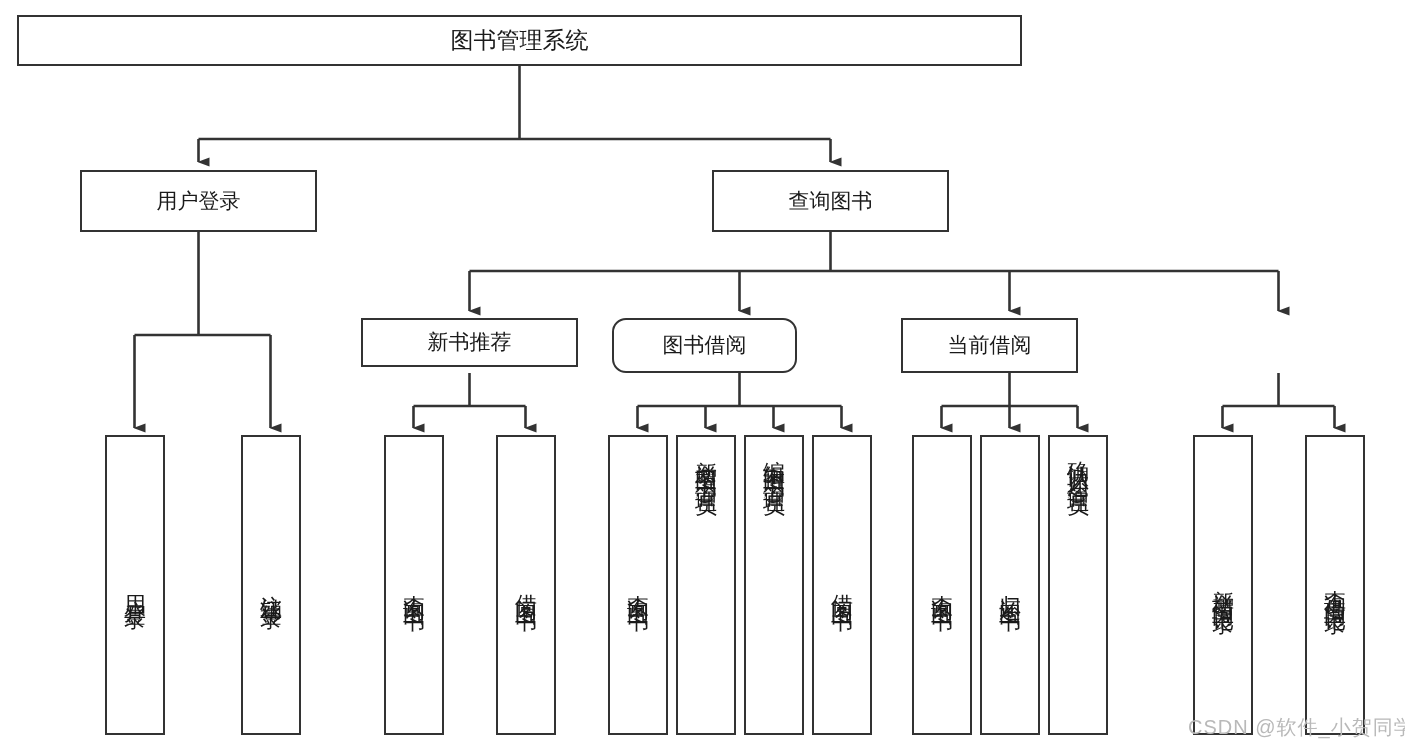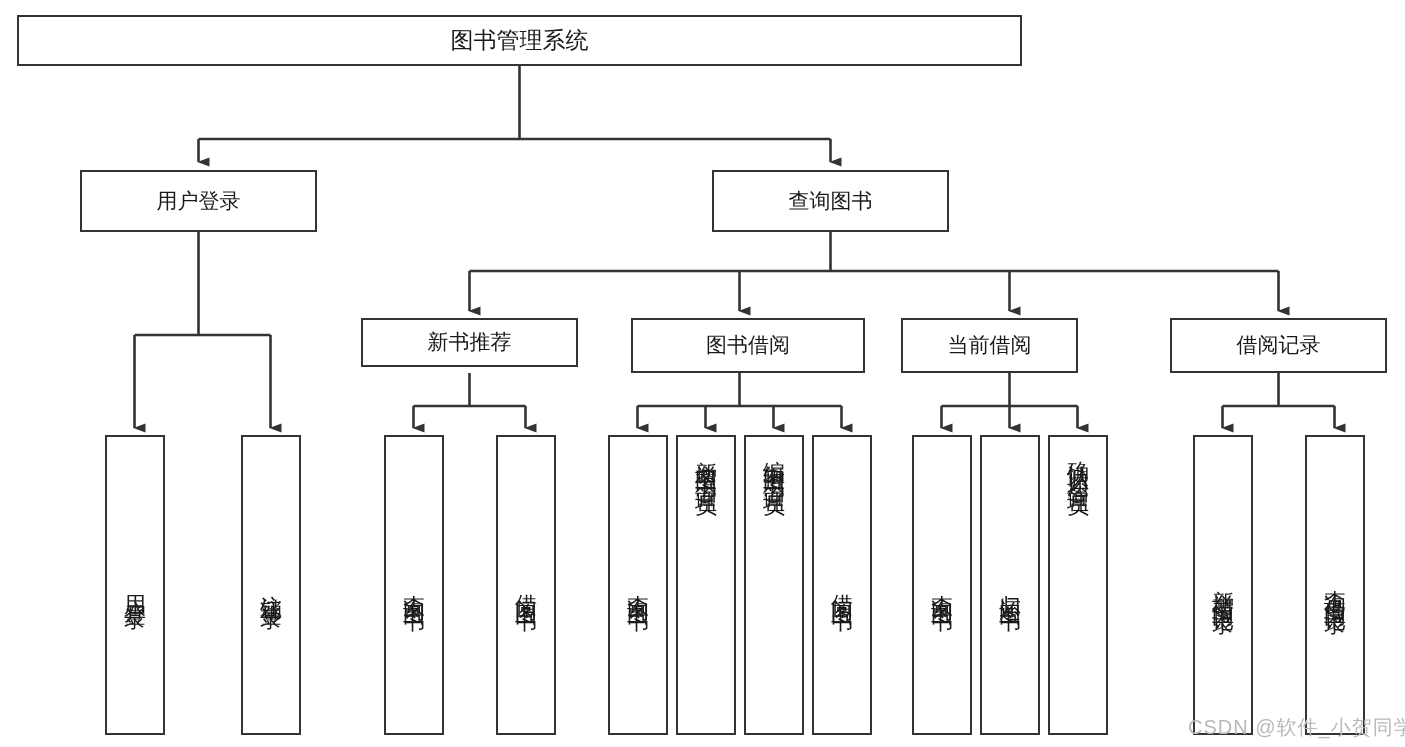--- a/index.html
+++ b/index.html
@@ -136,29 +136,26 @@
   <div class="node h" style="left:80px;top:170px;width:237px;height:62px;">
     <span class="lbl">用户登录</span>
   </div>
   <div class="node h" style="left:712px;top:170px;width:237px;height:62px;">
     <span class="lbl">查询图书</span>
   </div>
 
   <div class="node h" style="left:361px;top:318px;width:217px;height:49px;">
     <span class="lbl">新书推荐</span>
   </div>
-  <div class="node h" style="left:631px;top:318px;width:234px;height:55px;">
+  <div class="node h" style="left:612px;top:318px;width:185px;height:55px;border-radius:14px;">
     <span class="lbl">图书借阅</span>
   </div>
   <div class="node h" style="left:901px;top:318px;width:177px;height:55px;">
     <span class="lbl">当前借阅</span>
   </div>
-  <div class="node h" style="left:1170px;top:318px;width:217px;height:55px;">
-    <span class="lbl">借阅记录</span>
-  </div>
 
   <div class="node v" style="left:105px;top:435px;width:60px;height:300px;">
     <span class="lbl">用户登录</span>
   </div>
   <div class="node v" style="left:241px;top:435px;width:60px;height:300px;">
     <span class="lbl">注销登录</span>
   </div>
 
   <div class="node v" style="left:384px;top:435px;width:60px;height:300px;">
     <span class="lbl">查询图书</span>

